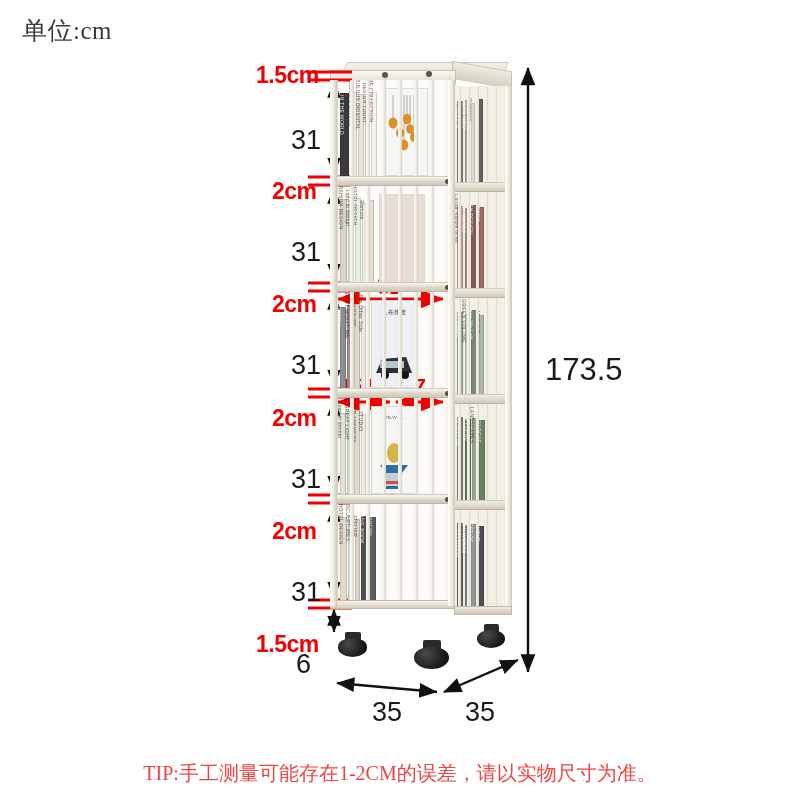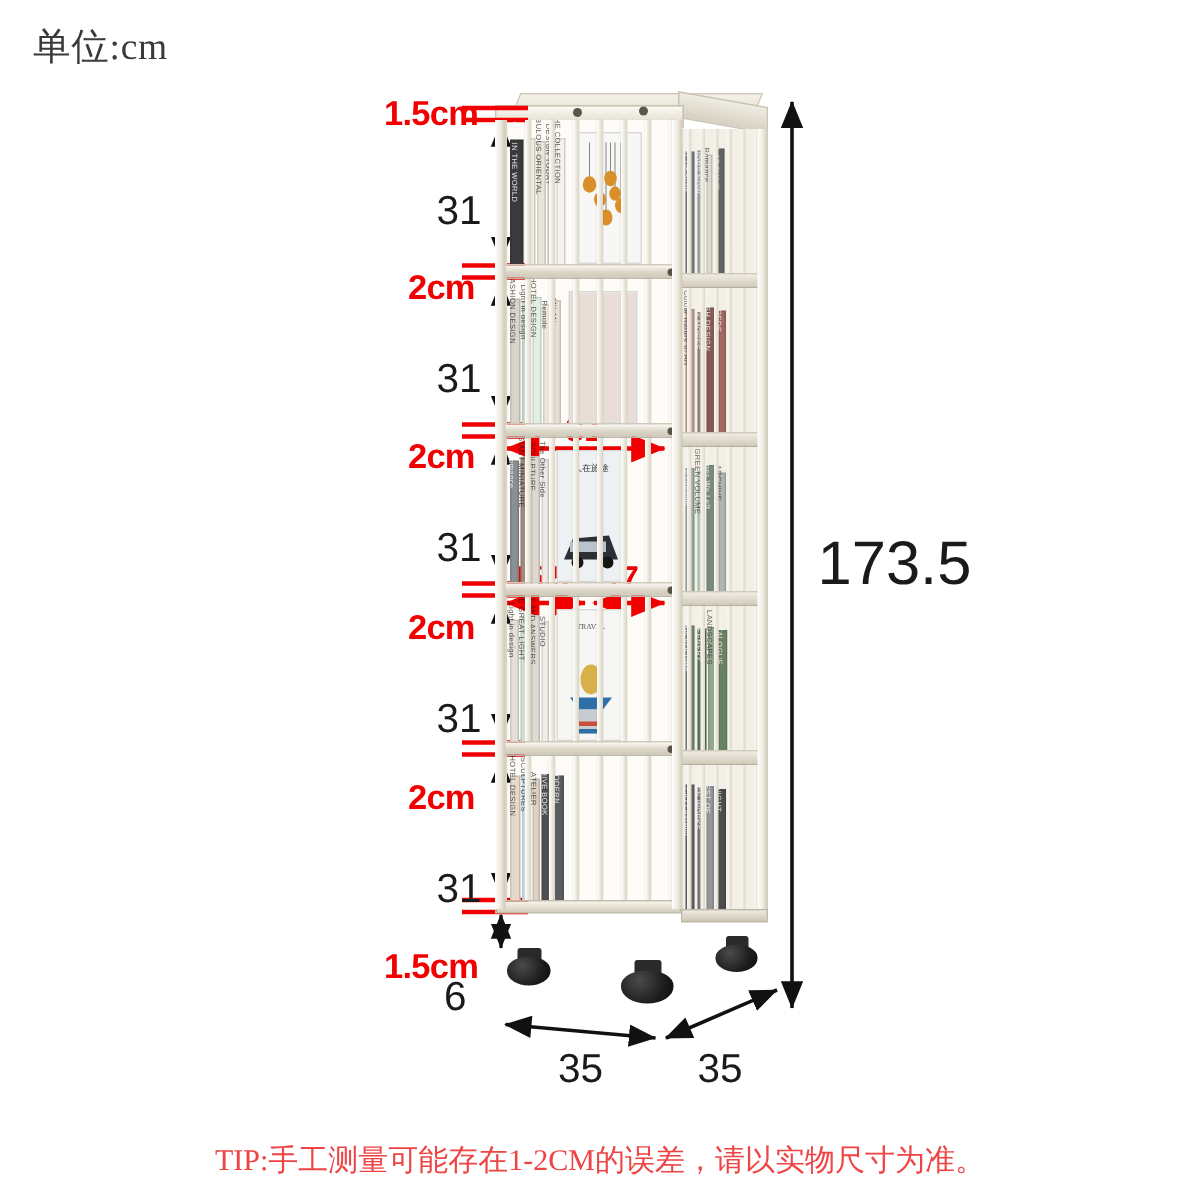--- a/index.html
+++ b/index.html
@@ -569,20 +569,20 @@
   <div class="dim-label-black" style="left:291px; top:464px;">31</div>
   <div class="dim-label-red" style="left:272px; top:518px;">2cm</div>
   <div class="dim-label-black" style="left:291px; top:577px;">31</div>
   <div class="dim-label-red" style="left:256px; top:631px;">1.5cm</div>
   <div class="dim-label-black" style="left:296px; top:649px;">6</div>
 
   <div class="dim-label-red" style="left:377px; top:273px;">31</div>
   <div class="dim-label-red-small" style="left:340px; top:374px;">15.5</div>
   <div class="dim-label-red-small" style="left:403px; top:374px;">17</div>
 
-  <div class="dim-label-black" style="left:545px; top:352px; font-size:41px;">173.5</div>
+  <div class="dim-label-black" style="left:545px; top:352px; font-size:31px;">173.5</div>
 
   <div class="dim-label-black" style="left:372px; top:697px;">35</div>
   <div class="dim-label-black" style="left:465px; top:697px;">35</div>
 
   <div class="abs" id="tip-note">TIP:手工测量可能存在1-2CM的误差，请以实物尺寸为准。</div>
 
 </div>
 
 </body></html>

